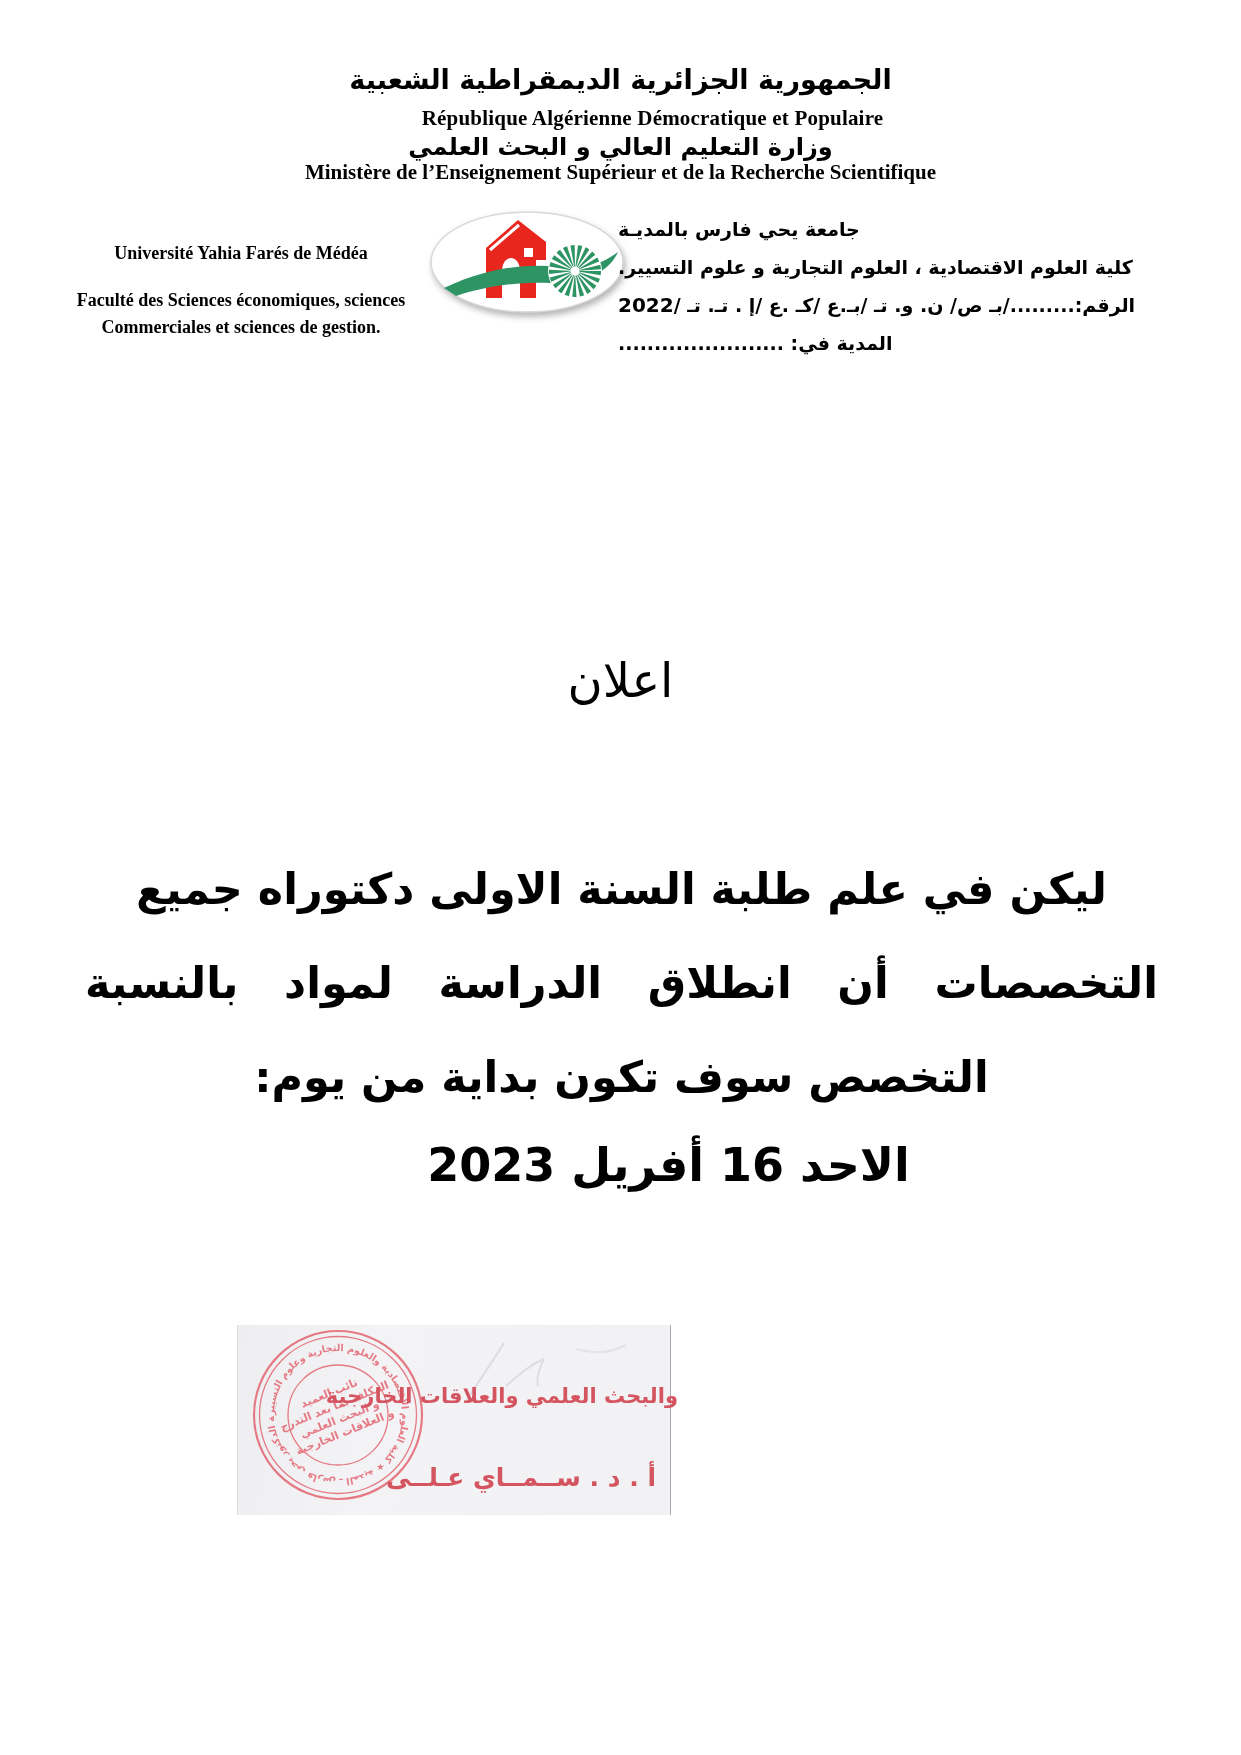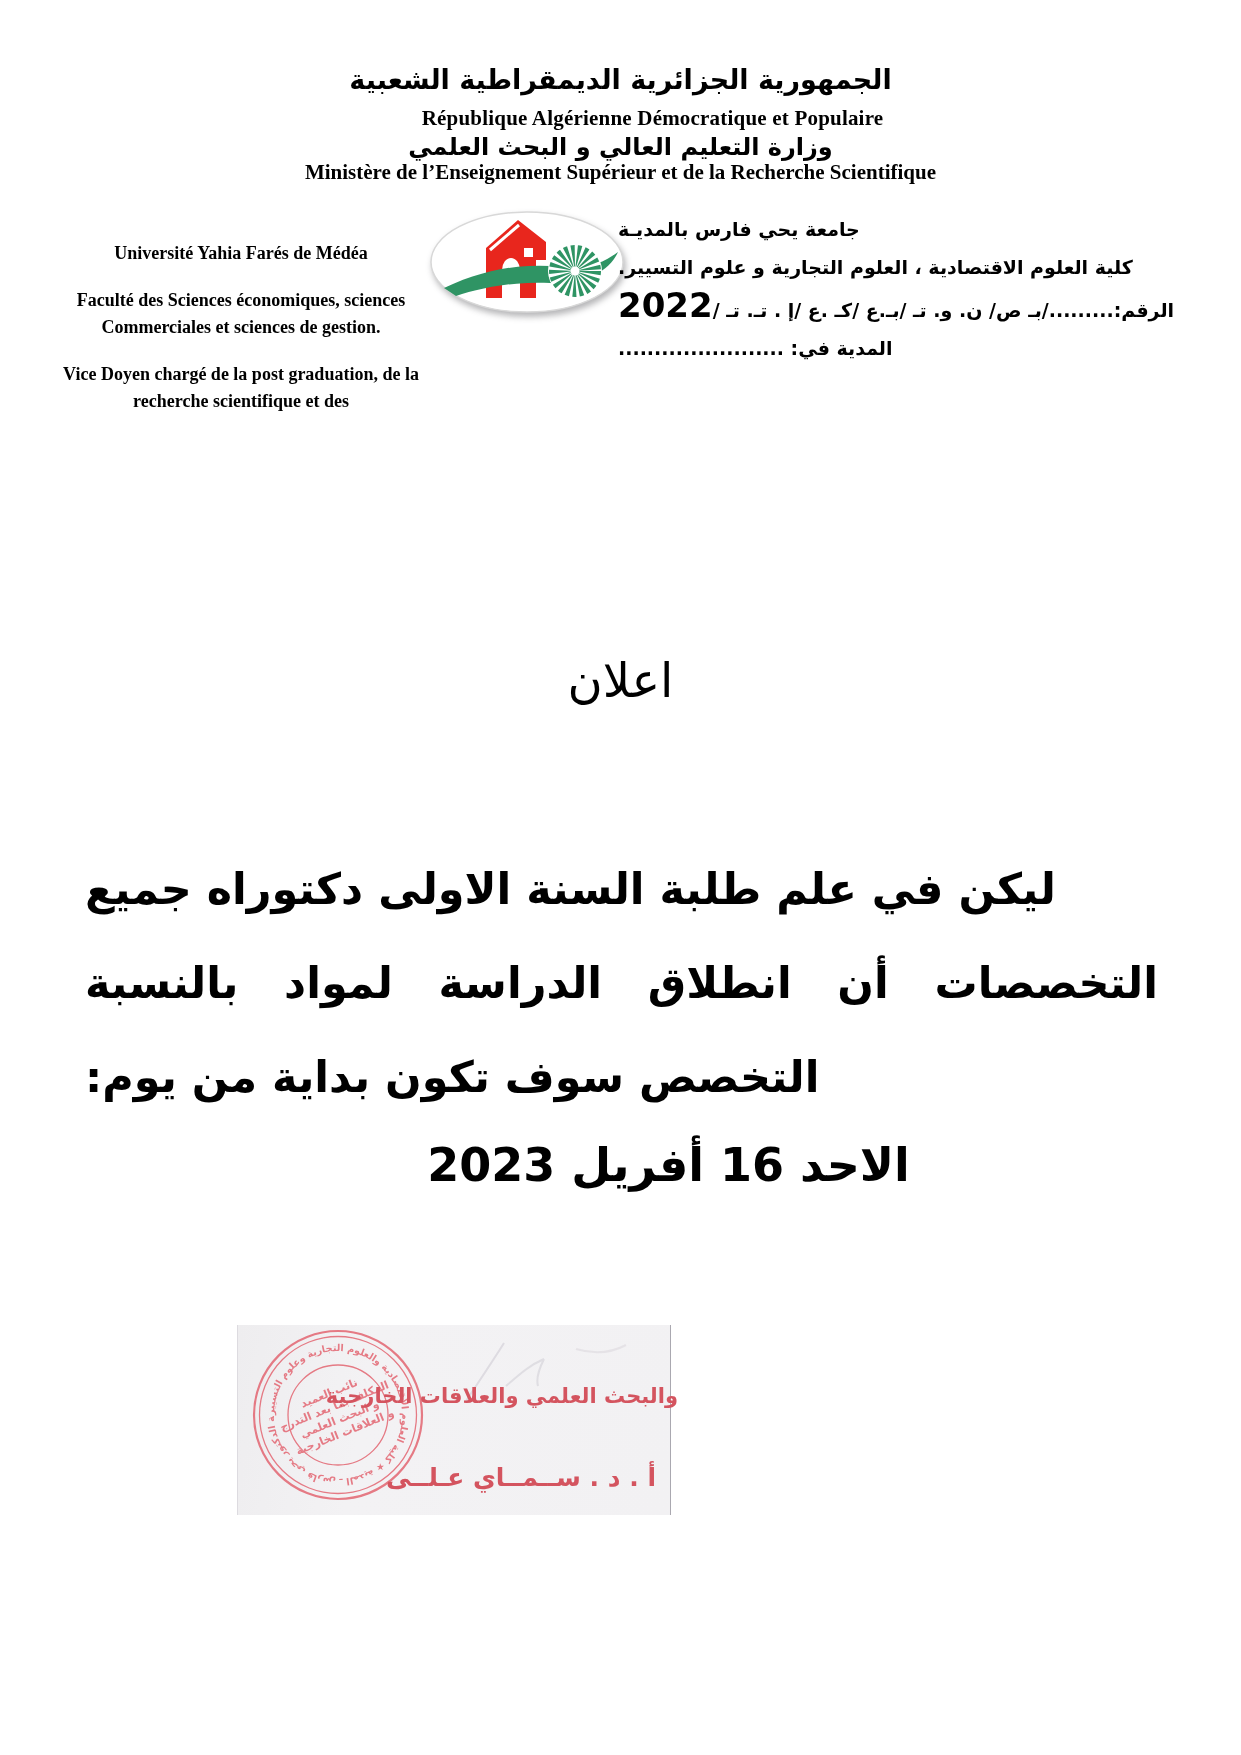--- a/index.html
+++ b/index.html
@@ -21,28 +21,28 @@
   .lb-underline{text-align:right;}
 
   
   .logo{left:428px;top:210px;width:198px;height:104px;}
   .logo svg{display:block;filter:drop-shadow(2px 4px 3px rgba(90,90,95,.45));}
 
   
   .right-block{right:48px;top:210px;width:575px;direction:rtl;text-align:left;
                font:700 19px "DejaVu Sans",sans-serif;}
   .rb-line{white-space:nowrap;line-height:38px;}
-  .rb-year{font-size:34px;font-weight:700;}
+  .rb-year{font-size:20px;font-weight:700;}
 
   
   .announce-title{top:652px;font:400 48px "DejaVu Sans",sans-serif;}
   .body-par{left:85px;top:842px;width:1073px;direction:rtl;
             font:700 43px "DejaVu Sans",sans-serif;}
   .b-line{height:94px;line-height:94px;white-space:nowrap;}
-  .b-right{text-align:left;}
+  .b-right{text-align:center;}
   .b-justify{display:flex;justify-content:space-between;}
   .date-line{top:1138px;font:700 46px "DejaVu Sans",sans-serif;margin-left:48px;}
 
   
   .stamp-box{left:237px;top:1325px;width:432px;height:190px;
              background:linear-gradient(100deg,#eeedef 0%,#f3f2f4 30%,#f2f1f3 100%);
              border-left:1px solid #dddbe0;border-right:1px solid #aaa8b0;}
   .seal{left:12px;top:2px;width:176px;height:176px;opacity:.92;}
   .stamp-role{right:-8px;top:56px;direction:rtl;text-align:right;color:#d4545f;
               font:700 21px "DejaVu Sans",sans-serif;line-height:30px;white-space:nowrap;}
@@ -58,21 +58,20 @@
   <header>
     <div class="abs center h-ar1">الجمهورية الجزائرية الديمقراطية الشعبية</div>
     <div class="abs center h-fr1">République Algérienne Démocratique et  Populaire</div>
     <div class="abs center h-ar2">وزارة التعليم العالي و البحث العلمي</div>
     <div class="abs center h-fr2">Ministère de l’Enseignement  Supérieur et de la Recherche Scientifique</div>
   </header>
 
   <section class="abs left-block">
     <div class="lb-item"><span>Université </span><span class="lb-underline">Yahia Farés</span><span> de Médéa</span></div>
     <div class="lb-item">Faculté des Sciences économiques, sciences Commerciales et sciences de gestion.</div>
-    <div class="lb-item">Vice Doyen chargé de la post graduation, de la recherche scientifique et des</div>
   </section>
 
   <div class="abs logo">
     <svg width="198" height="104" viewBox="0 0 198 104">
       <ellipse cx="99" cy="52" rx="96" ry="50" fill="#ffffff" stroke="#d8d8d8" stroke-width="1.5"></ellipse>
 
       <path d="M58,88 L58,38 L90,10 L118,32 L118,50 L108,50 L108,88 Z M74,88 L74,60 A 9,12 0 0 1 92,60 L92,88 Z" fill="#e8261d" fill-rule="evenodd"></path>
       <path d="M62,40 L91,15" stroke="#ffffff" stroke-width="3" fill="none"></path>
       <rect x="96" y="38" width="9" height="9" fill="#ffffff"></rect>
 

